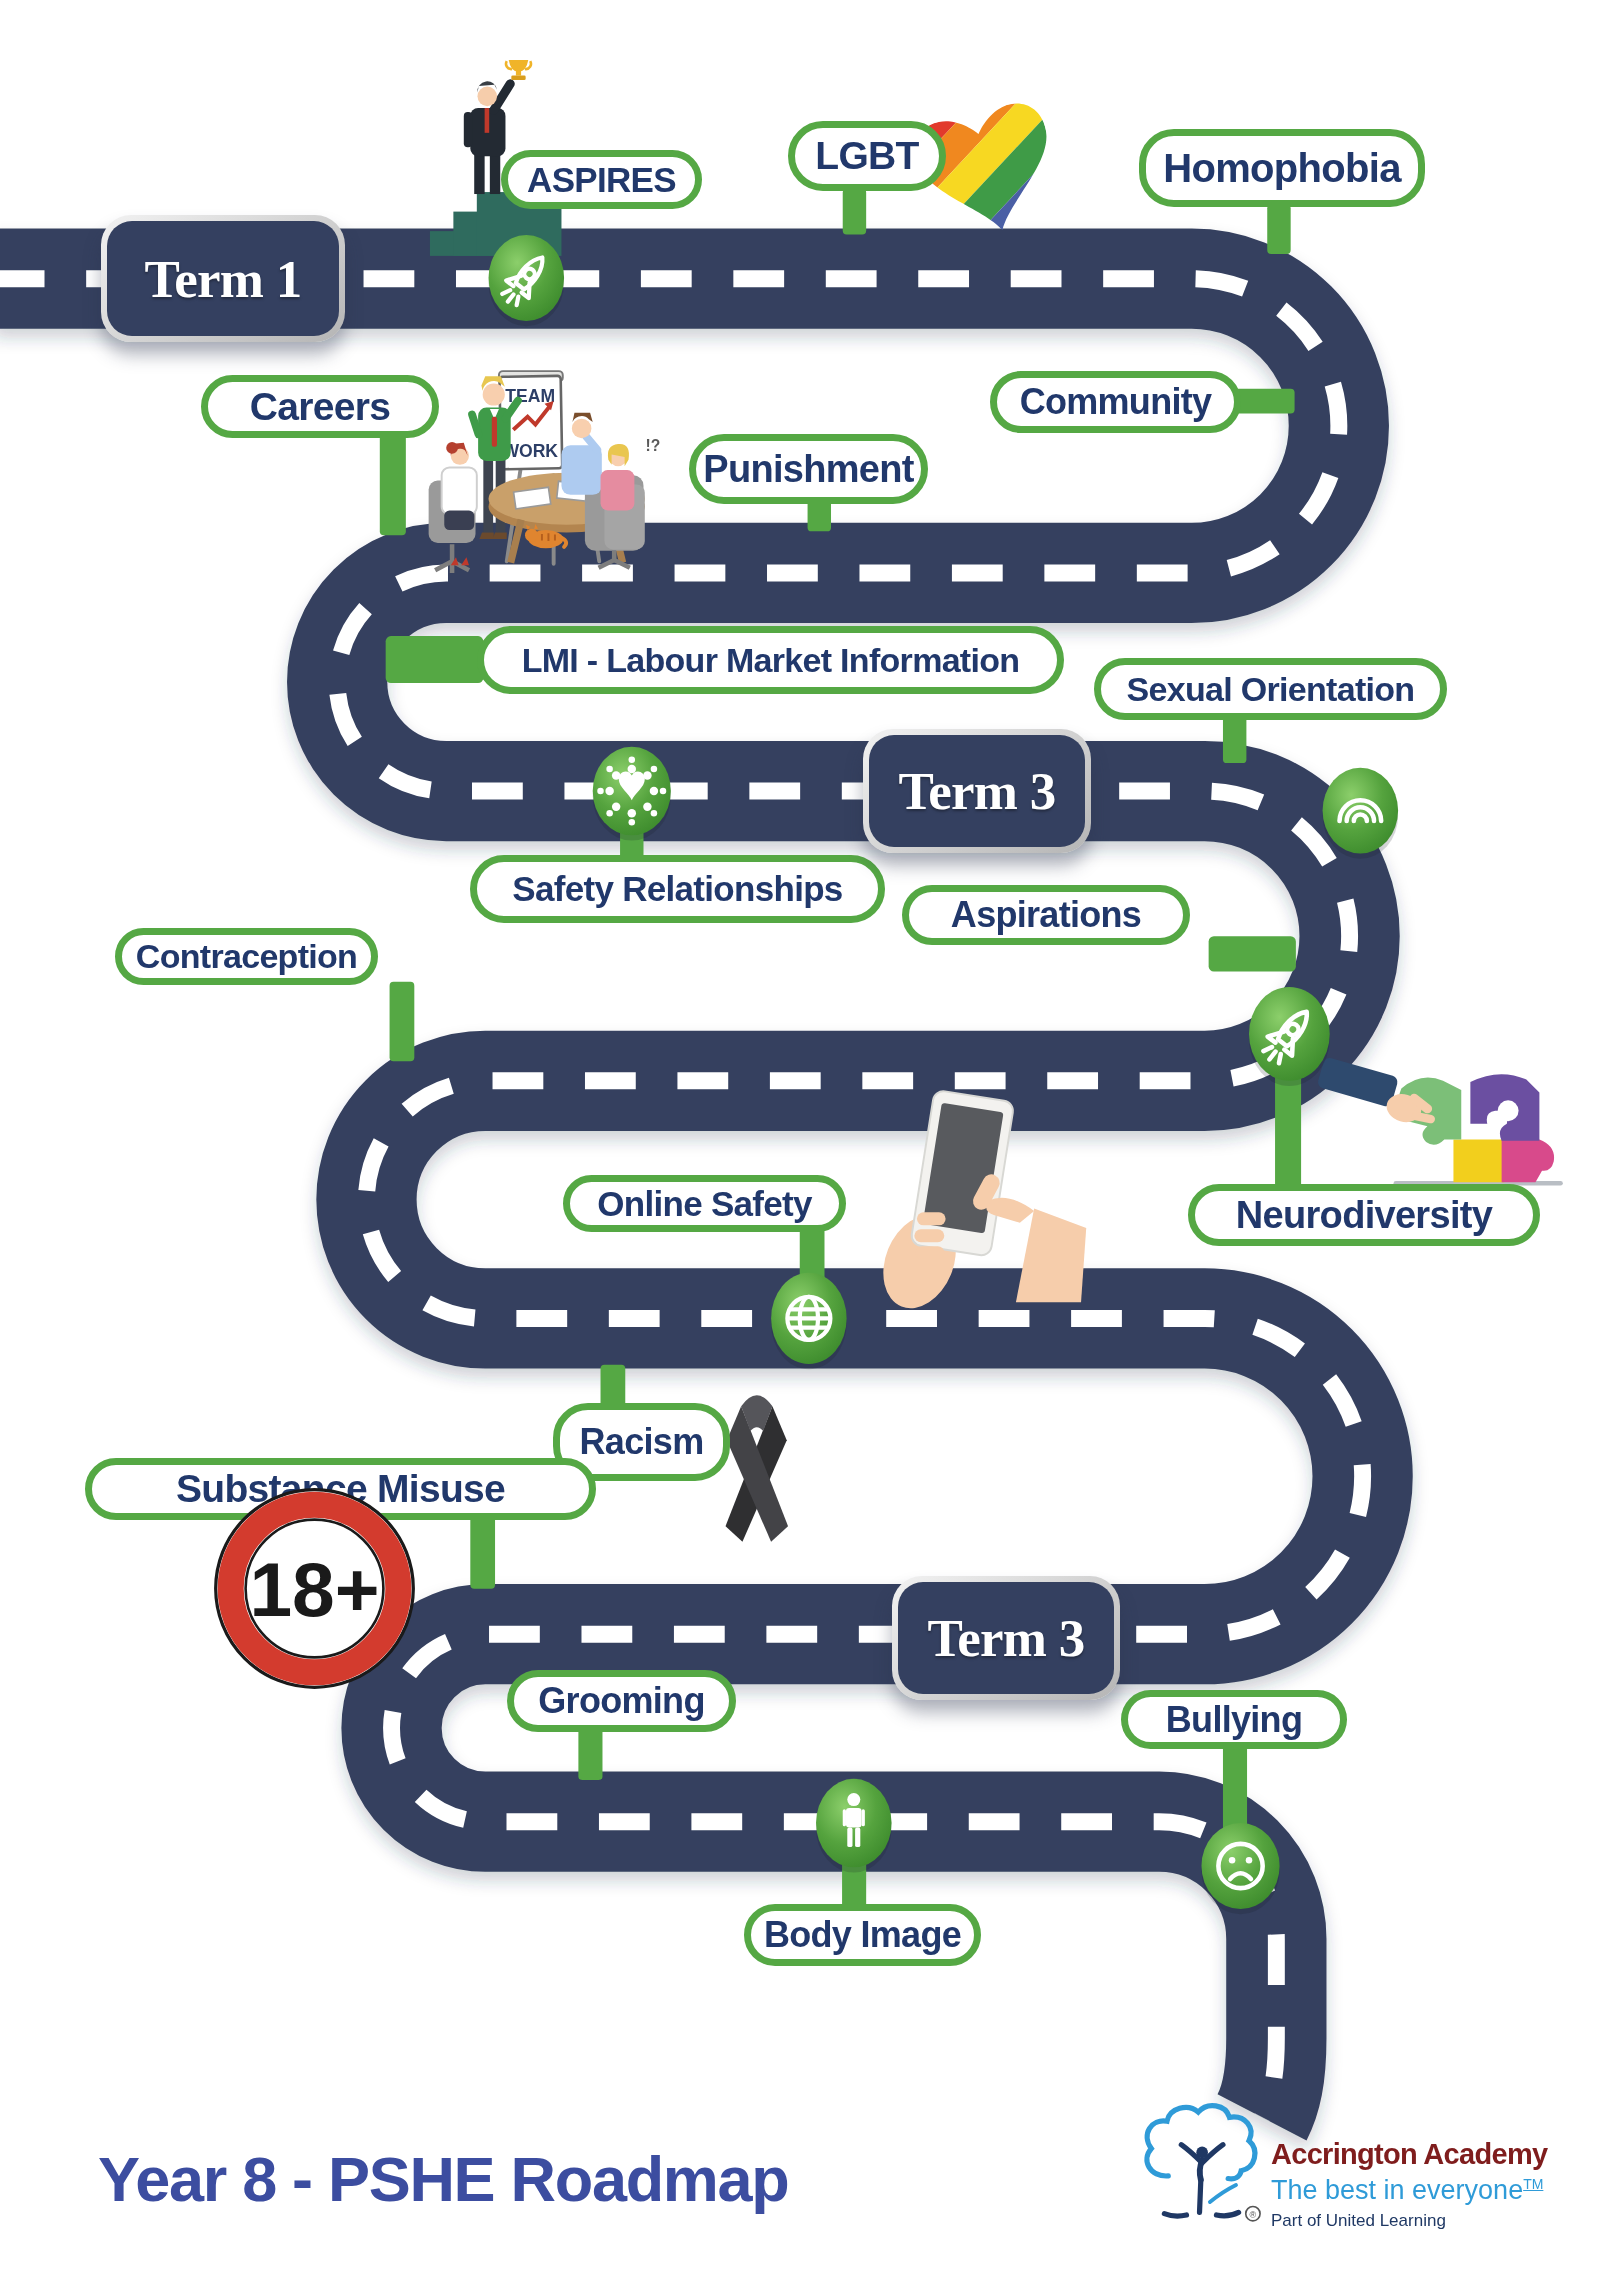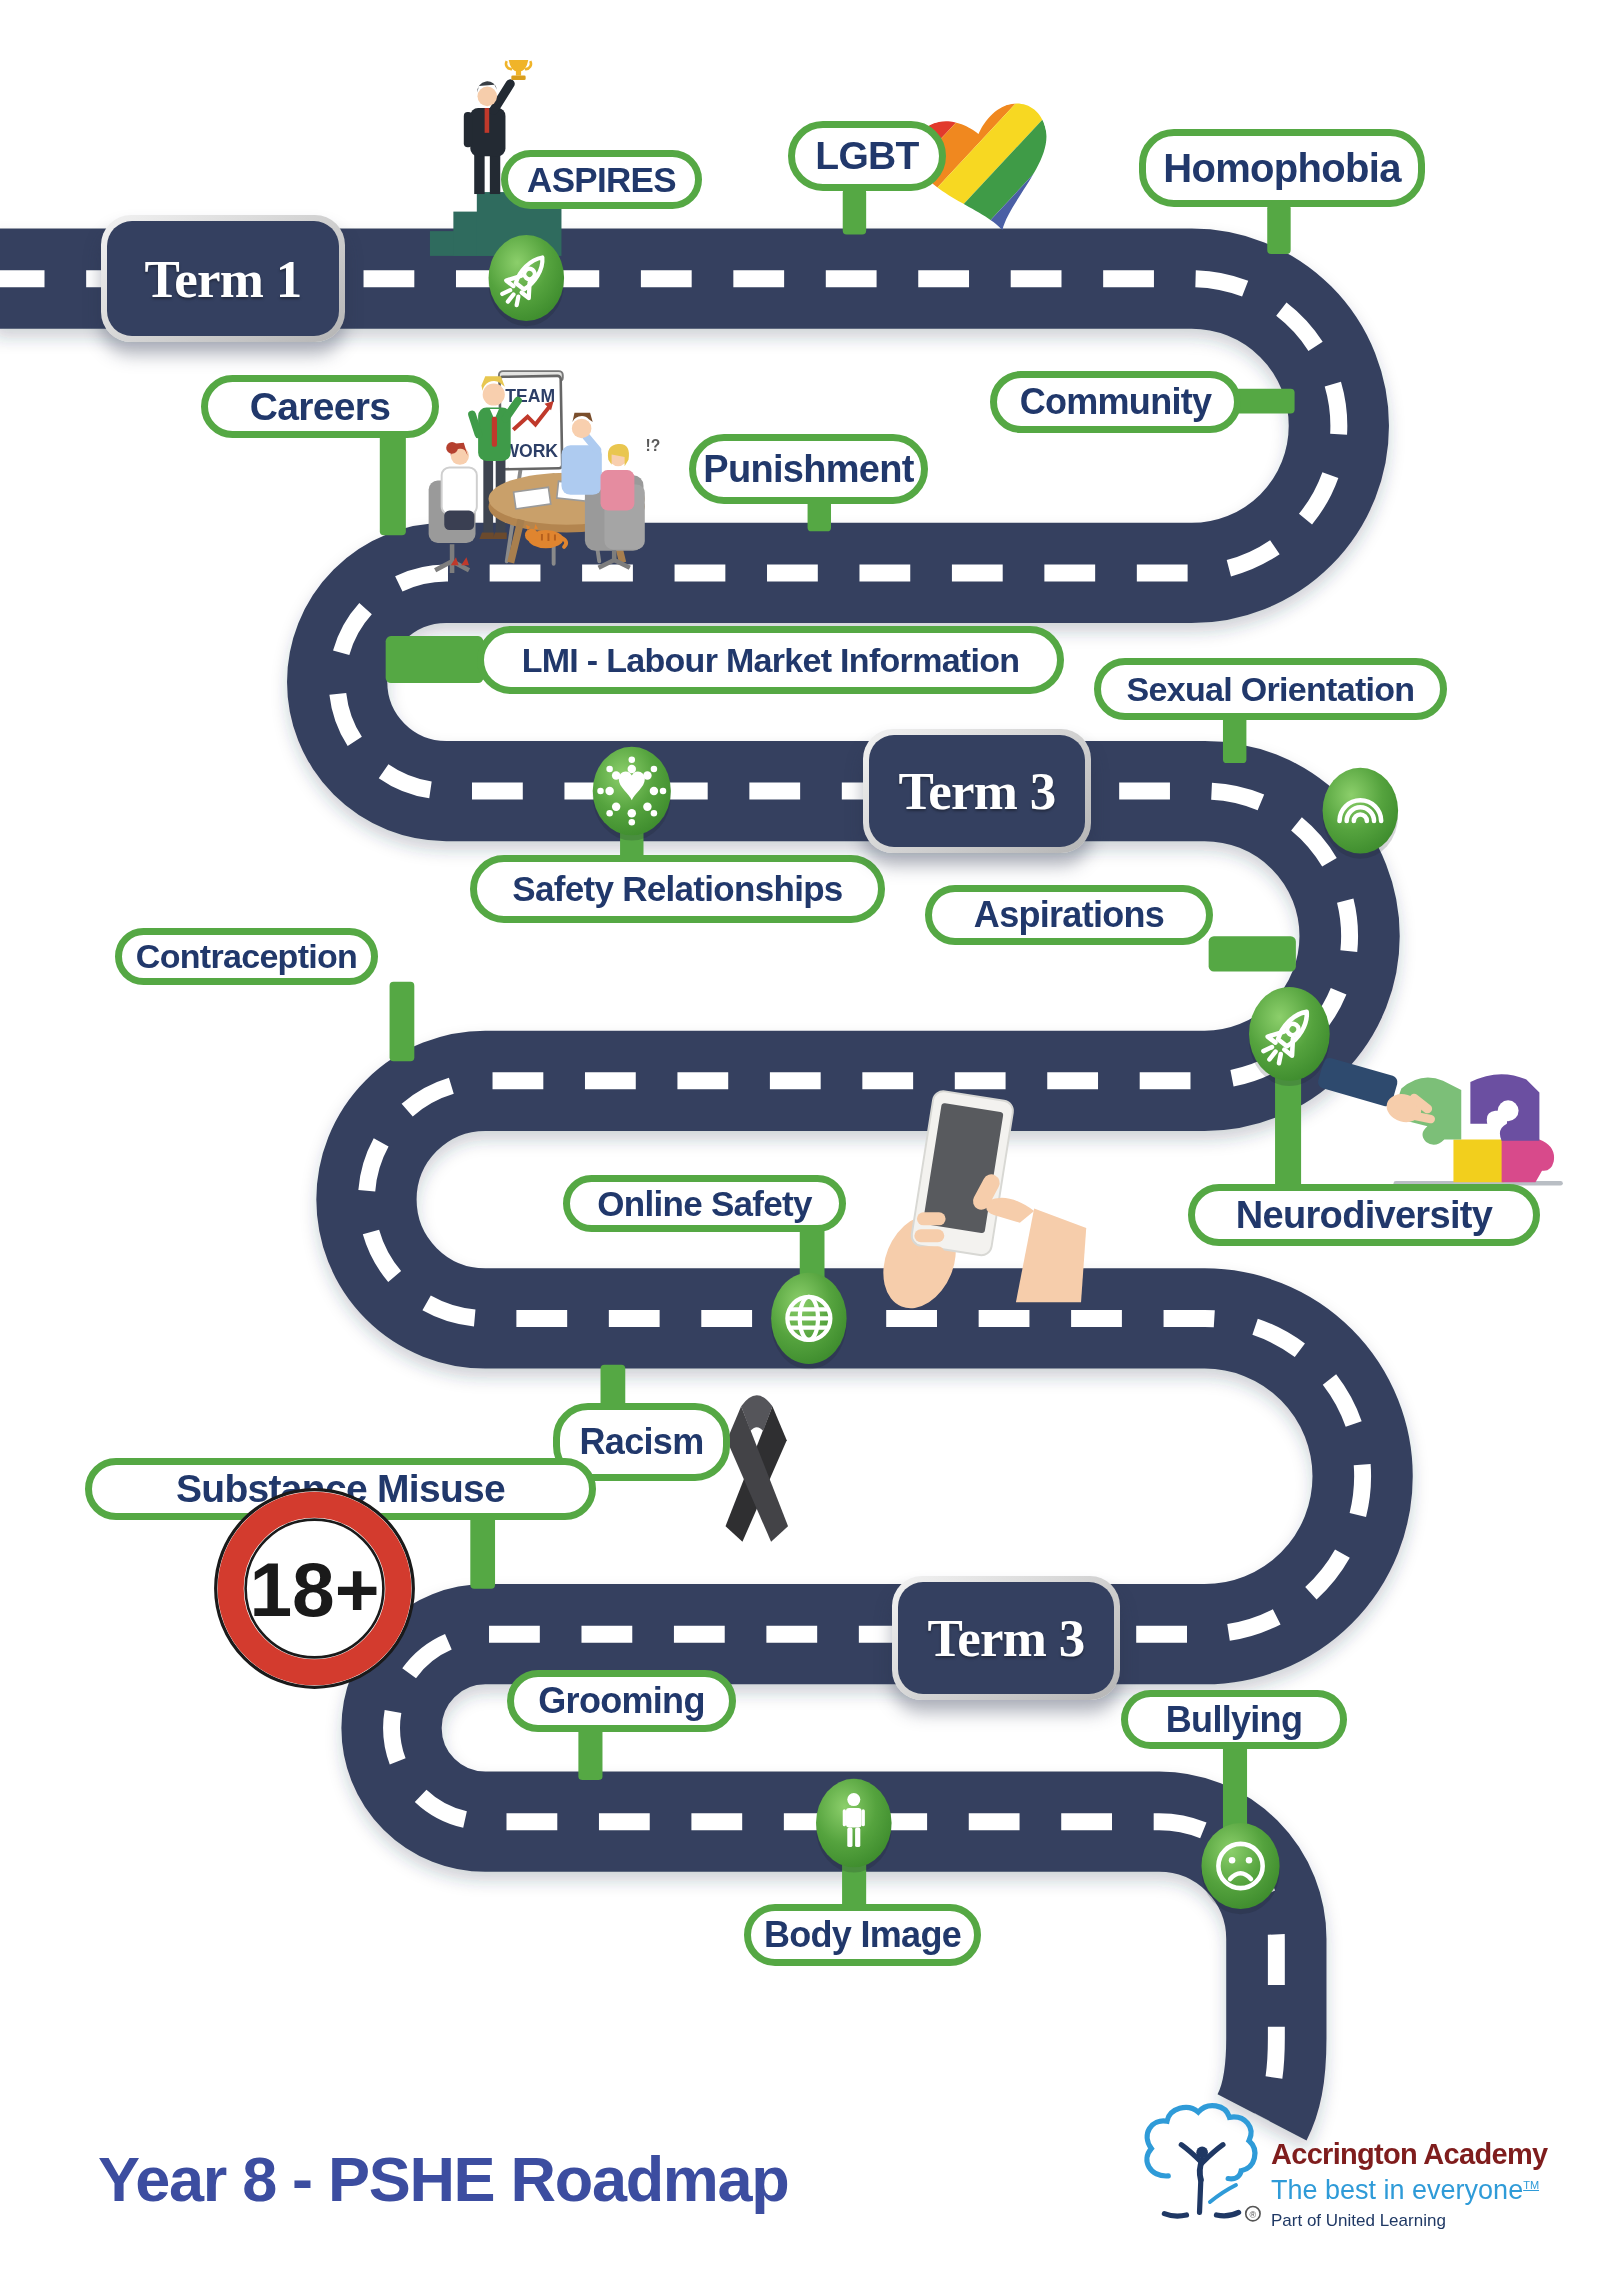--- a/index.html
+++ b/index.html
@@ -25,21 +25,21 @@
     color:#ffffff;font-weight:bold;font-size:53px;letter-spacing:-0.7px;
     text-shadow:0 2px 2.6px rgba(0,0,0,.35);
     font-family:Liberation Serif, serif;
   }
   .big-title{
     position:absolute;left:98px;top:2143px;z-index:4;
     color:#3c4da0;font-weight:bold;font-size:63px;letter-spacing:-1.3px;
   }
   .logo-name{position:absolute;left:1271px;top:2138px;color:#7f1d1d;font-weight:bold;font-size:29px;letter-spacing:-0.7px;z-index:4;}
   .logo-tag{position:absolute;left:1271px;top:2175px;color:#2f9bd8;font-size:27px;font-weight:400;z-index:4;}
-  .logo-tag sup{font-size:11px;text-decoration:underline;}
+  .logo-tag sup{font-size:14px;text-decoration:underline;}
   .logo-part{position:absolute;left:1271px;top:2211px;color:#1f3864;font-size:17px;font-weight:400;z-index:4;text-align:right;}
   .sign18{position:absolute;left:204px;top:1478px;z-index:6;}
 </style>
 </head>
 <body>
 
 <div class="canvas">
 
   <svg class="layer" width="1621" height="2284" viewBox="0 0 2489 3508">
     <defs>
@@ -329,21 +329,21 @@
     </div>
 
   <div class="pill" style="left:1094px;top:658px;width:353px;height:62px;font-size:34px">
     <span>Sexual Orientation</span>
     </div>
 
   <div class="pill" style="left:470px;top:855px;width:415px;height:68px;font-size:35px">
     <span>Safety Relationships</span>
     </div>
 
-  <div class="pill" style="left:925px;top:885px;width:288px;height:60px;font-size:36px">
+  <div class="pill" style="left:902px;top:885px;width:288px;height:60px;font-size:36px">
     <span>Aspirations</span>
     </div>
 
   <div class="pill" style="left:115px;top:928px;width:263px;height:57px;font-size:34px">
     <span>Contraception</span>
     </div>
 
   <div class="pill" style="left:563px;top:1175px;width:283px;height:57px;font-size:35px">
     <span>Online Safety</span>
     </div>

